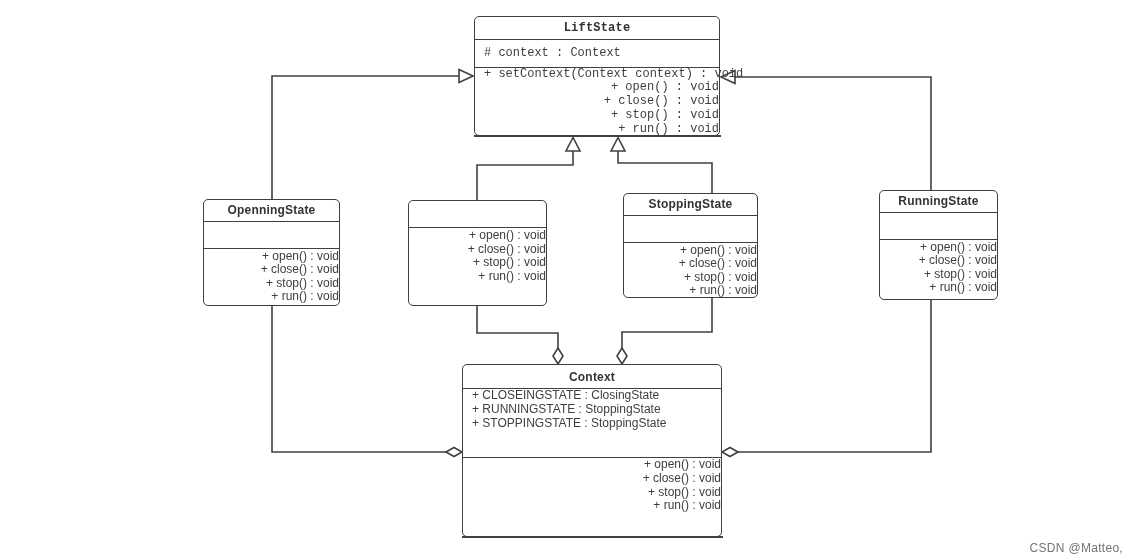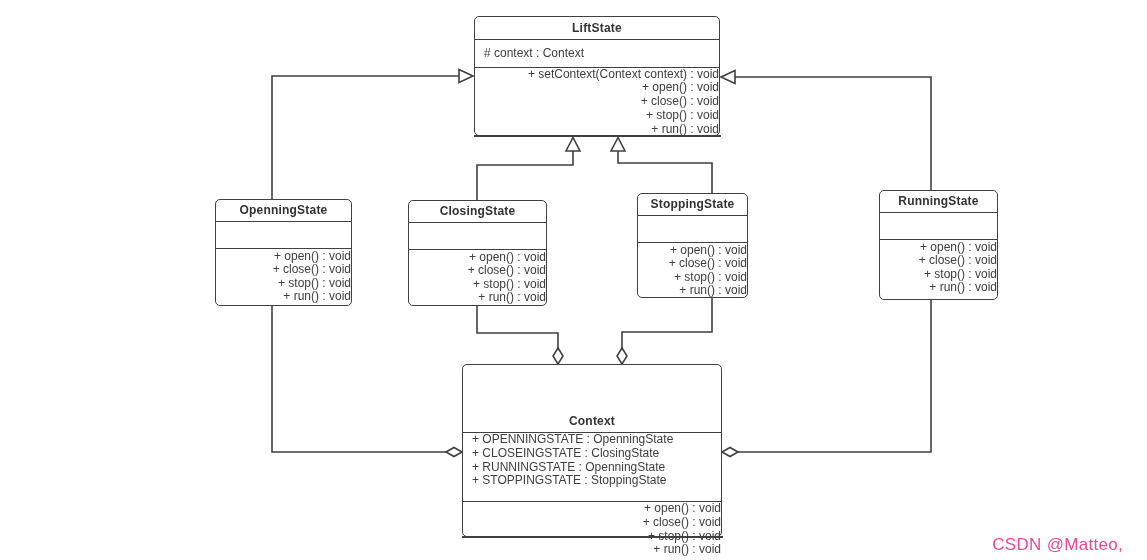--- a/index.html
+++ b/index.html
@@ -27,47 +27,47 @@
   .uml-row {
     font-size:12px; line-height:13.8px; padding-left:9px;
     white-space:nowrap; overflow:visible;
   }
   .strike {
     position:absolute; left:-1.5px; right:-1.5px; bottom:-1.5px; height:1.5px;
     background:#404040; z-index:4;
   }
 
   
-  #box-liftstate { left:474px; top:16px; width:246px; height:120px; }
+  #box-liftstate { left:474px; top:16px; width:246px; height:120px;font-family:Liberation Mono, monospace; }
   #box-liftstate .uml-title { height:22.5px; }
   #box-liftstate .uml-attrs { height:28px; }
   #box-liftstate .uml-attrs .uml-row { line-height:26px; }
 
   
-  #box-openningstate { left:203px; top:199px; width:137px; height:107px;margin-left:12px; }
+  #box-openningstate { left:203px; top:199px; width:137px; height:107px; }
   
   #box-closingstate { left:408px; top:200px; width:139px; height:106px; }
   
-  #box-stoppingstate { left:637px; top:193px; width:111px; height:105px; }
+  #box-stoppingstate { left:623px; top:193px; width:135px; height:105px; }
   
   #box-runningstate { left:871px; top:190px; width:119px; height:110px;margin-left:8px; }
 
   .state-box .uml-title { height:21.5px; }
   .state-box .uml-attrs { height:27px; }
   .state-box .uml-methods { padding-top:1px; }
   .state-box .uml-row { line-height:13.6px; }
 
   
   #box-context { left:462px; top:364px; width:260px; height:173px; }
-  #box-context .uml-title { height:24px;margin-top:44px; }
+  #box-context .uml-title { height:24px; }
   #box-context .uml-attrs { height:69px; }
 
   .watermark {
     position:absolute; right:24px; bottom:5px; z-index:5;
-    font-size:17px; color:#ec4899; letter-spacing:.3px;margin-left:35px;
+    font-size:12px; color:#737373; letter-spacing:.3px;margin-left:35px;
   }
 </style>
 </head>
 <body>
 
 <div class="canvas">
 
   <svg class="connectors" width="1147" height="560" viewBox="0 0 1147 560">
     <g>
       <path d="M272,199 V76 H459"></path>
@@ -123,21 +123,20 @@
     <div class="uml-attrs"></div>
     <div class="uml-methods">
       <div class="uml-row">+ open() : void</div>
       <div class="uml-row">+ close() : void</div>
       <div class="uml-row">+ stop() : void</div>
       <div class="uml-row">+ run() : void</div>
     </div>
   </div>
 
   <div class="uml-box state-box" id="box-closingstate">
-    <div class="uml-title">ClosingState</div>
     <div class="uml-attrs"></div>
     <div class="uml-methods">
       <div class="uml-row">+ open() : void</div>
       <div class="uml-row">+ close() : void</div>
       <div class="uml-row">+ stop() : void</div>
       <div class="uml-row">+ run() : void</div>
     </div>
   </div>
 
   <div class="uml-box state-box" id="box-stoppingstate">
@@ -158,23 +157,22 @@
       <div class="uml-row">+ open() : void</div>
       <div class="uml-row">+ close() : void</div>
       <div class="uml-row">+ stop() : void</div>
       <div class="uml-row">+ run() : void</div>
     </div>
   </div>
 
   <div class="uml-box" id="box-context">
     <div class="uml-title">Context</div>
     <div class="uml-attrs">
-      <div class="uml-row">+ OPENNINGSTATE : OpenningState</div>
       <div class="uml-row">+ CLOSEINGSTATE : ClosingState</div>
-      <div class="uml-row">+ RUNNINGSTATE : OpenningState</div>
+      <div class="uml-row">+ RUNNINGSTATE : StoppingState</div>
       <div class="uml-row">+ STOPPINGSTATE : StoppingState</div>
     </div>
     <div class="uml-methods">
       <div class="uml-row">+ open() : void</div>
       <div class="uml-row">+ close() : void</div>
       <div class="uml-row">+ stop() : void</div>
       <div class="uml-row">+ run() : void</div>
     </div>
     <div class="strike"></div>
   </div>

